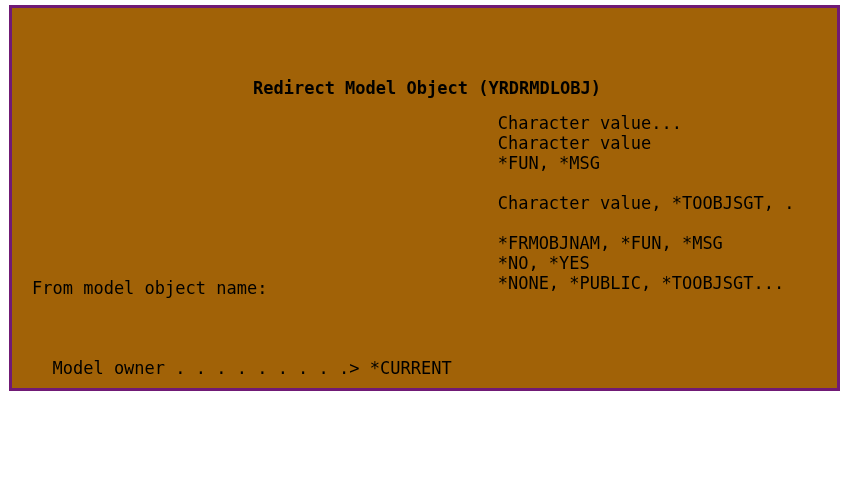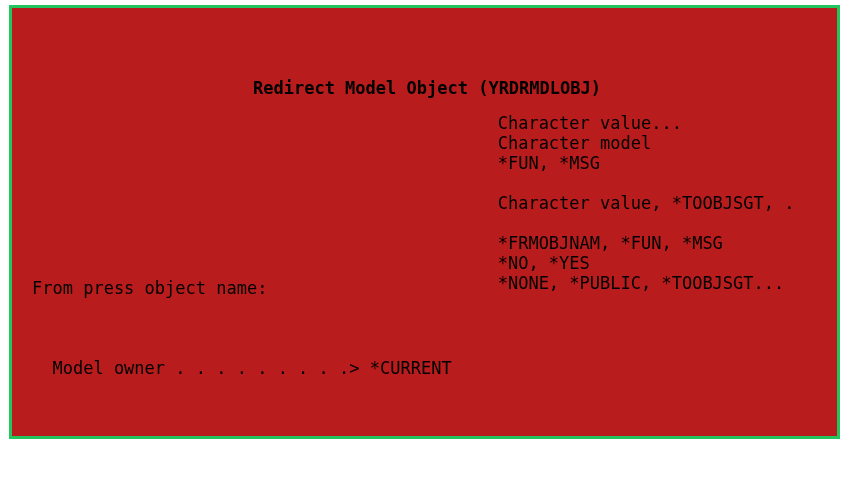--- a/index.html
+++ b/index.html
@@ -17,24 +17,24 @@
     height: 492px;
     background: #ffffff;
     overflow: hidden;
   }
   
   #frame {
     position: absolute;
     left: 9px;
     top: 5px;
     width: 831px;
-    height: 434px;
-    border: 3px solid #22c55e;
+    height: 386px;
+    border: 3px solid #701a75;
     box-sizing: border-box;
-    background: #b91c1c;
+    background: #a16207;
   }
   
   #grid {
     position: absolute;
     left: 20px;
     top: 10px;
     width: 812px;
     font-size: 17px;
     line-height: 20px;
     letter-spacing: 0px;
@@ -61,21 +61,21 @@
 <body>
 
 <div id="screen">
   <div id="frame">
     <div id="grid">
 
       <span class="row title-row">Redirect Model Object (YRDRMDLOBJ)</span>
       <span class="blank"></span>
       <span class="blank"></span>
 
-      <span class="row">From press object name:</span>
+      <span class="row">From model object name:</span>
 
       <span class="row"><span class="lbl">  Model owner . . . . . . . . .</span><span class="gt">&gt;</span> <span class="val">*CURRENT</span></span>
 
       
 
       
 
       
 
       
@@ -96,21 +96,21 @@
       
 
       
       
       
 
     </div>
 
     <div id="helpcol" style="position:absolute; left:0; top:0; width:100%; height:100%; pointer-events:none;">
       <span style="position: absolute; left: 485.692px; top: 105px; font-size: 17px; line-height: 20px; white-space: pre; font-family: &quot;DejaVu Sans Mono&quot;, &quot;Liberation Mono&quot;, monospace;">Character value...</span>
-      <span style="position: absolute; left: 485.692px; top: 125px; font-size: 17px; line-height: 20px; white-space: pre; font-family: &quot;DejaVu Sans Mono&quot;, &quot;Liberation Mono&quot;, monospace;">Character model</span>
+      <span style="position: absolute; left: 485.692px; top: 125px; font-size: 17px; line-height: 20px; white-space: pre; font-family: &quot;DejaVu Sans Mono&quot;, &quot;Liberation Mono&quot;, monospace;">Character value</span>
       <span style="position: absolute; left: 485.692px; top: 145px; font-size: 17px; line-height: 20px; white-space: pre; font-family: &quot;DejaVu Sans Mono&quot;, &quot;Liberation Mono&quot;, monospace;">*FUN, *MSG</span>
       <span style="position: absolute; left: 485.692px; top: 185px; font-size: 17px; line-height: 20px; white-space: pre; font-family: &quot;DejaVu Sans Mono&quot;, &quot;Liberation Mono&quot;, monospace;">Character value, *TOOBJSGT, .</span>
       <span style="position: absolute; left: 485.692px; top: 205px; font-size: 17px; line-height: 20px; white-space: pre; font-family: &quot;DejaVu Sans Mono&quot;, &quot;Liberation Mono&quot;, monospace;"></span>
       <span style="position: absolute; left: 485.692px; top: 225px; font-size: 17px; line-height: 20px; white-space: pre; font-family: &quot;DejaVu Sans Mono&quot;, &quot;Liberation Mono&quot;, monospace;">*FRMOBJNAM, *FUN, *MSG</span>
       <span style="position: absolute; left: 485.692px; top: 245px; font-size: 17px; line-height: 20px; white-space: pre; font-family: &quot;DejaVu Sans Mono&quot;, &quot;Liberation Mono&quot;, monospace;">*NO, *YES</span>
       <span style="position: absolute; left: 485.692px; top: 265px; font-size: 17px; line-height: 20px; white-space: pre; font-family: &quot;DejaVu Sans Mono&quot;, &quot;Liberation Mono&quot;, monospace;">*NONE, *PUBLIC, *TOOBJSGT...</span>
     </div>
 
   </div>
 </div>

